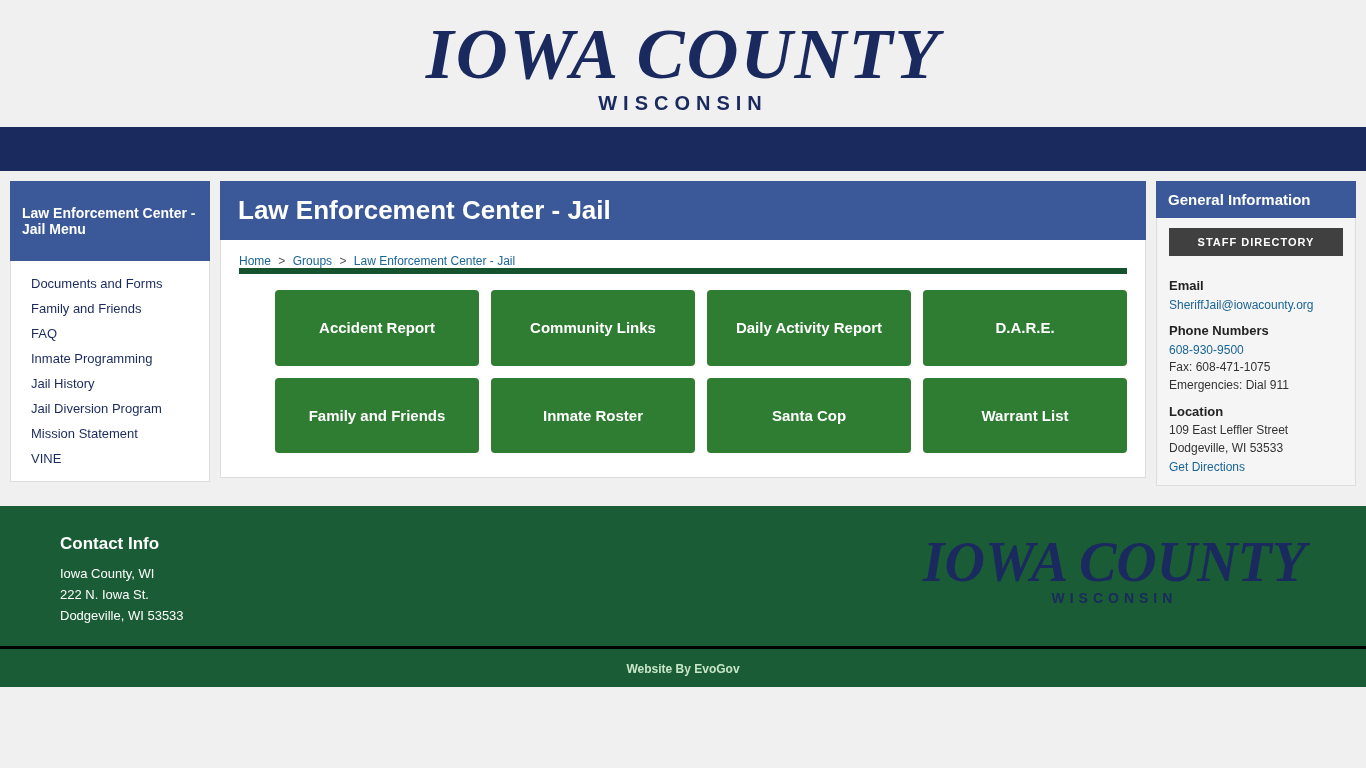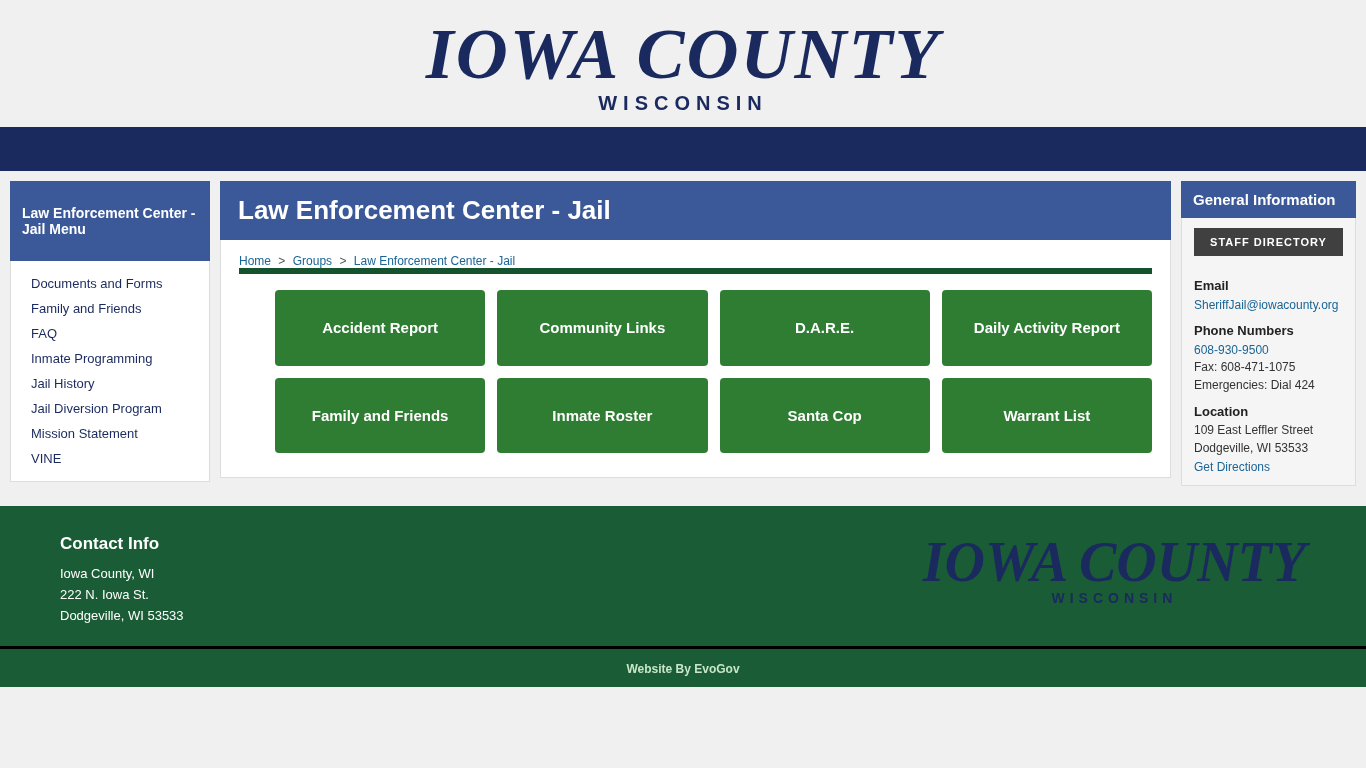--- a/index.html
+++ b/index.html
@@ -113,21 +113,21 @@
       border: none;
       border-radius: 4px;
       padding: 28px 10px;
       cursor: pointer;
       text-align: center;
       line-height: 1.3;
     }
 
     
     .right-sidebar {
-      width: 175px;
+      width: 200px;
       flex-shrink: 0;
     }
     .right-sidebar-title {
       background: #3b5998;
       color: white;
       font-weight: bold;
       font-size: 15px;
       padding: 10px 12px;
     }
     .right-sidebar-body {
@@ -248,40 +248,40 @@
       <div class="breadcrumb">
         <a href="#">Home</a>
         <span>&gt;</span>
         <a href="#">Groups</a>
         <span>&gt;</span>
         <a href="#">Law Enforcement Center - Jail</a>
       </div>
       <div class="btn-grid">
         <button class="grid-btn">Accident Report</button>
         <button class="grid-btn">Community Links</button>
+        <button class="grid-btn">Daily Activity Report</button>
         <button class="grid-btn">D.A.R.E.</button>
-        <button class="grid-btn">Daily Activity Report</button>
         <button class="grid-btn">Family and Friends</button>
         <button class="grid-btn">Inmate Roster</button>
         <button class="grid-btn">Santa Cop</button>
         <button class="grid-btn">Warrant List</button>
       </div>
     </div>
   </main>
 
   <aside class="right-sidebar">
     <div class="right-sidebar-title">General Information</div>
     <div class="right-sidebar-body">
       <button class="staff-dir-btn">STAFF DIRECTORY</button>
       <div class="info-label">Email</div>
       <a class="info-link" href="#">SheriffJail@iowacounty.org</a>
       <div class="info-label">Phone Numbers</div>
       <a class="info-link" href="#">608-930-9500</a>
       <div class="info-text">Fax: 608-471-1075</div>
-      <div class="info-text">Emergencies: Dial 424</div>
+      <div class="info-text">Emergencies: Dial 911</div>
       <div class="info-label">Location</div>
       <div class="info-text">109 East Leffler Street</div>
       <div class="info-text">Dodgeville, WI 53533</div>
       <a class="info-link" href="#">Get Directions</a>
     </div>
   </aside>
 
 </div>
 
 <footer>

